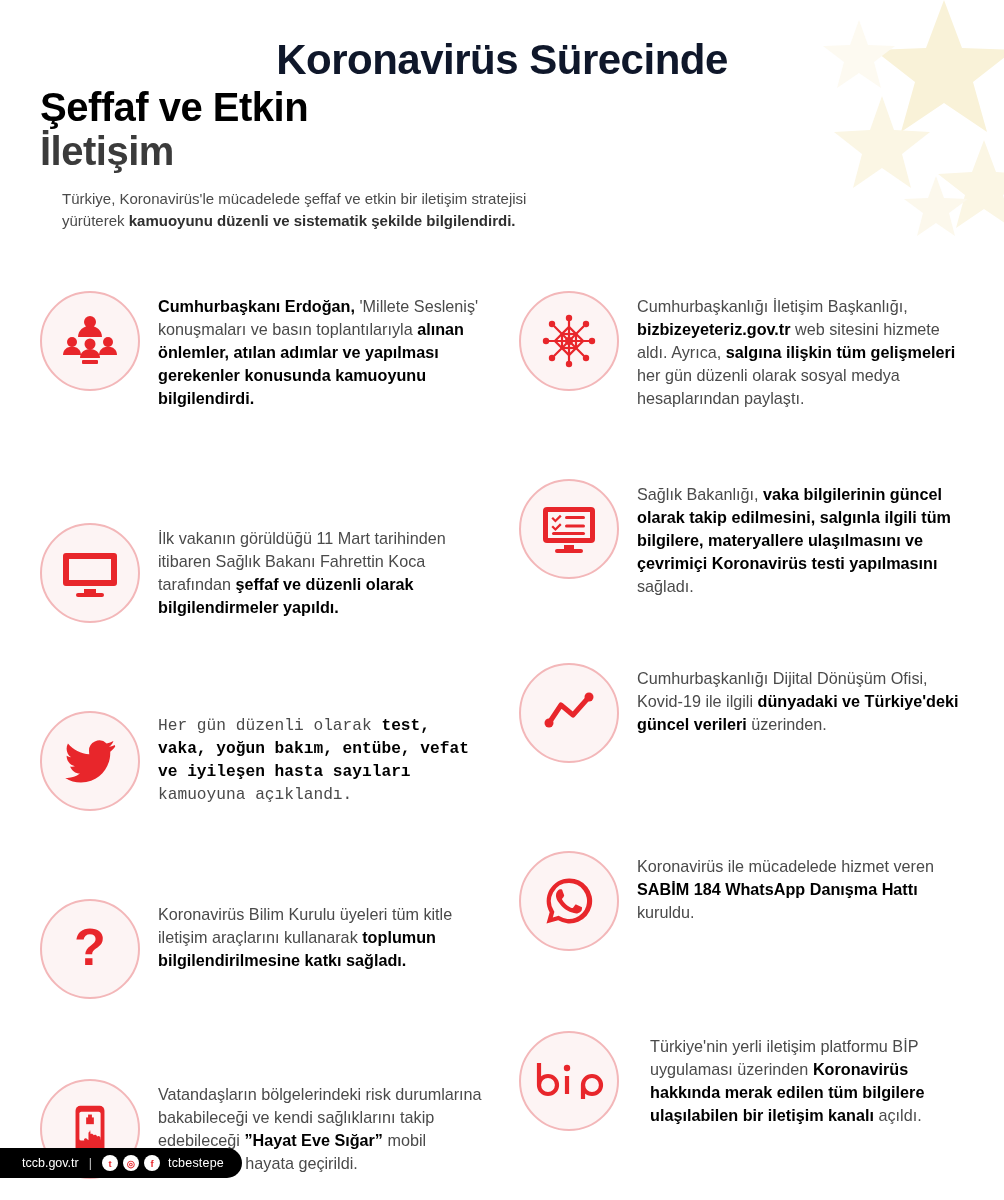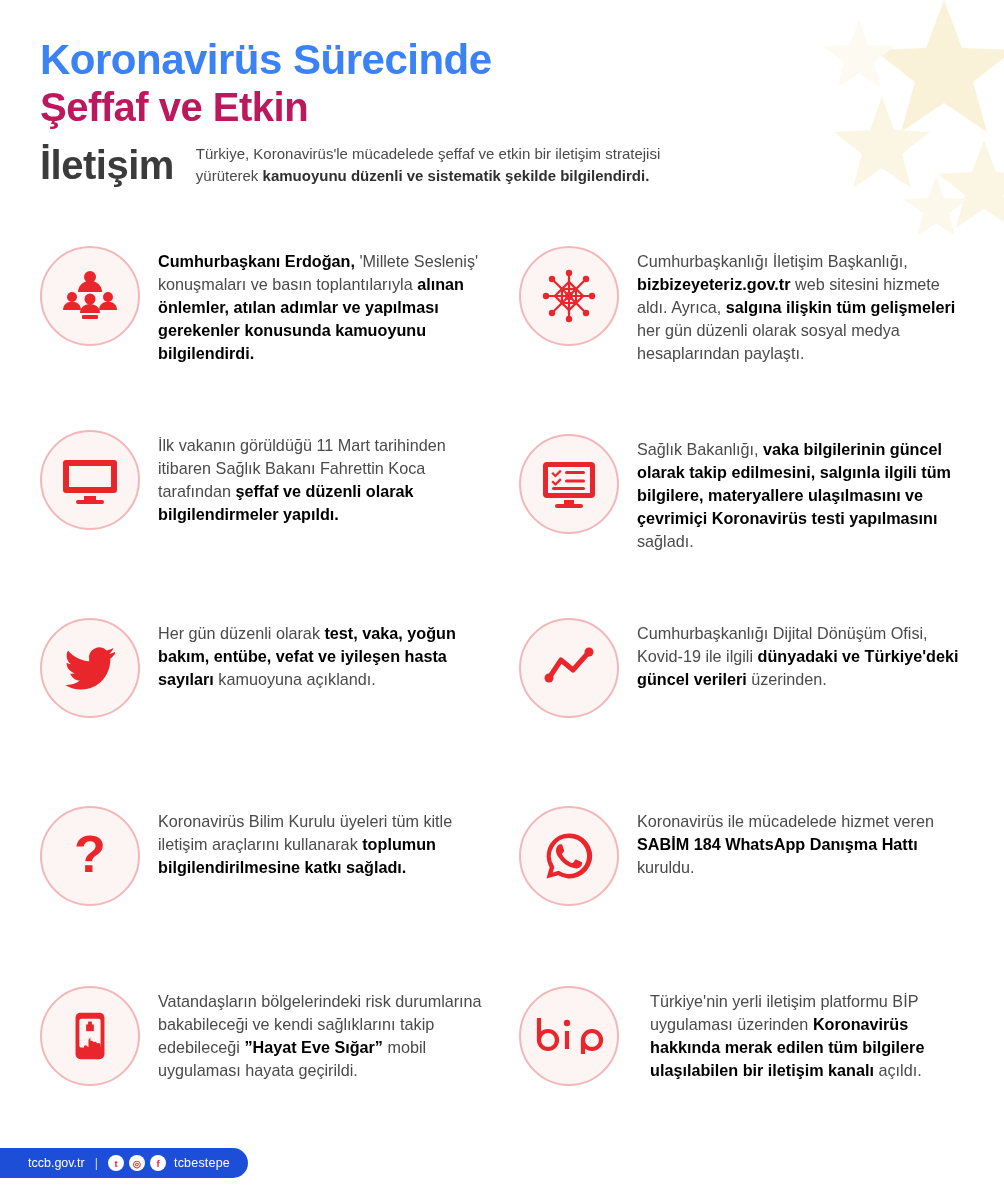--- a/index.html
+++ b/index.html
@@ -29,36 +29,38 @@
 
   
   .header {
     position: relative;
     z-index: 2;
     padding: 38px 40px 0 40px;
   }
   .title-red {
     font-size: 42px;
     font-weight: bold;
-    color: #3b82f6;
+    color: #0f172a;
     letter-spacing: -0.5px;
     line-height: 1.06;
     margin: 0 0 2px 0;
+    text-align: center;
   }
   .title-dark {
     font-size: 40px;
     font-weight: bold;
-    color: #be185d;
+    color: #000000;
     letter-spacing: -0.5px;
     line-height: 1.12;
     margin: 0;
   }
   .header-flex {
     display: flex;
-    align-items: center;
+    align-items: flex-start;
+    flex-direction: column;
   }
   .title-dark-2 {
     font-size: 40px;
     font-weight: bold;
     color: #3b3b3b;
     letter-spacing: -0.5px;
     line-height: 1.12;
     margin: 0;
     white-space: nowrap;
   }
@@ -107,45 +109,45 @@
     margin-left: 18px;
     font-size: 16.2px;
     line-height: 1.42;
     color: #4a4a4a;
     padding-top: 4px;
   }
   .item-text b { color: #000000; text-align: right; }
 
   
   .h-left-0 { min-height: 166px; }
-  .h-left-1 { min-height: 170px; }
-  .h-left-2 { min-height: 170px; }
+  .h-left-1 { min-height: 170px; margin-top: 48px; }
+  .h-left-2 { min-height: 170px; font-family: Liberation Mono, monospace; }
   .h-left-3 { min-height: 162px; }
   .h-left-4 { min-height: 160px; }
 
   .h-right-0 { min-height: 166px; }
   .h-right-1 { min-height: 170px; }
   .h-right-2 { min-height: 170px; }
   .h-right-3 { min-height: 162px; }
   .h-right-4 { min-height: 160px; gap: 13px; }
 
   
   .footer {
     position: absolute;
     left: 0;
     bottom: 22px;
     z-index: 3;
     display: flex;
     align-items: center;
-    background: #1d4ed8;
+    background: #000000;
     color: #ffffff;
     height: 30px;
     border-top-right-radius: 15px;
     border-bottom-right-radius: 15px;
-    padding: 0 18px 0 28px;
+    padding: 0 18px 0 22px;
     font-size: 12.5px;
   }
   .footer .sep {
     margin: 0 10px;
     opacity: 0.75;
   }
   .social {
     display: inline-flex;
     align-items: center;
     gap: 5px;

